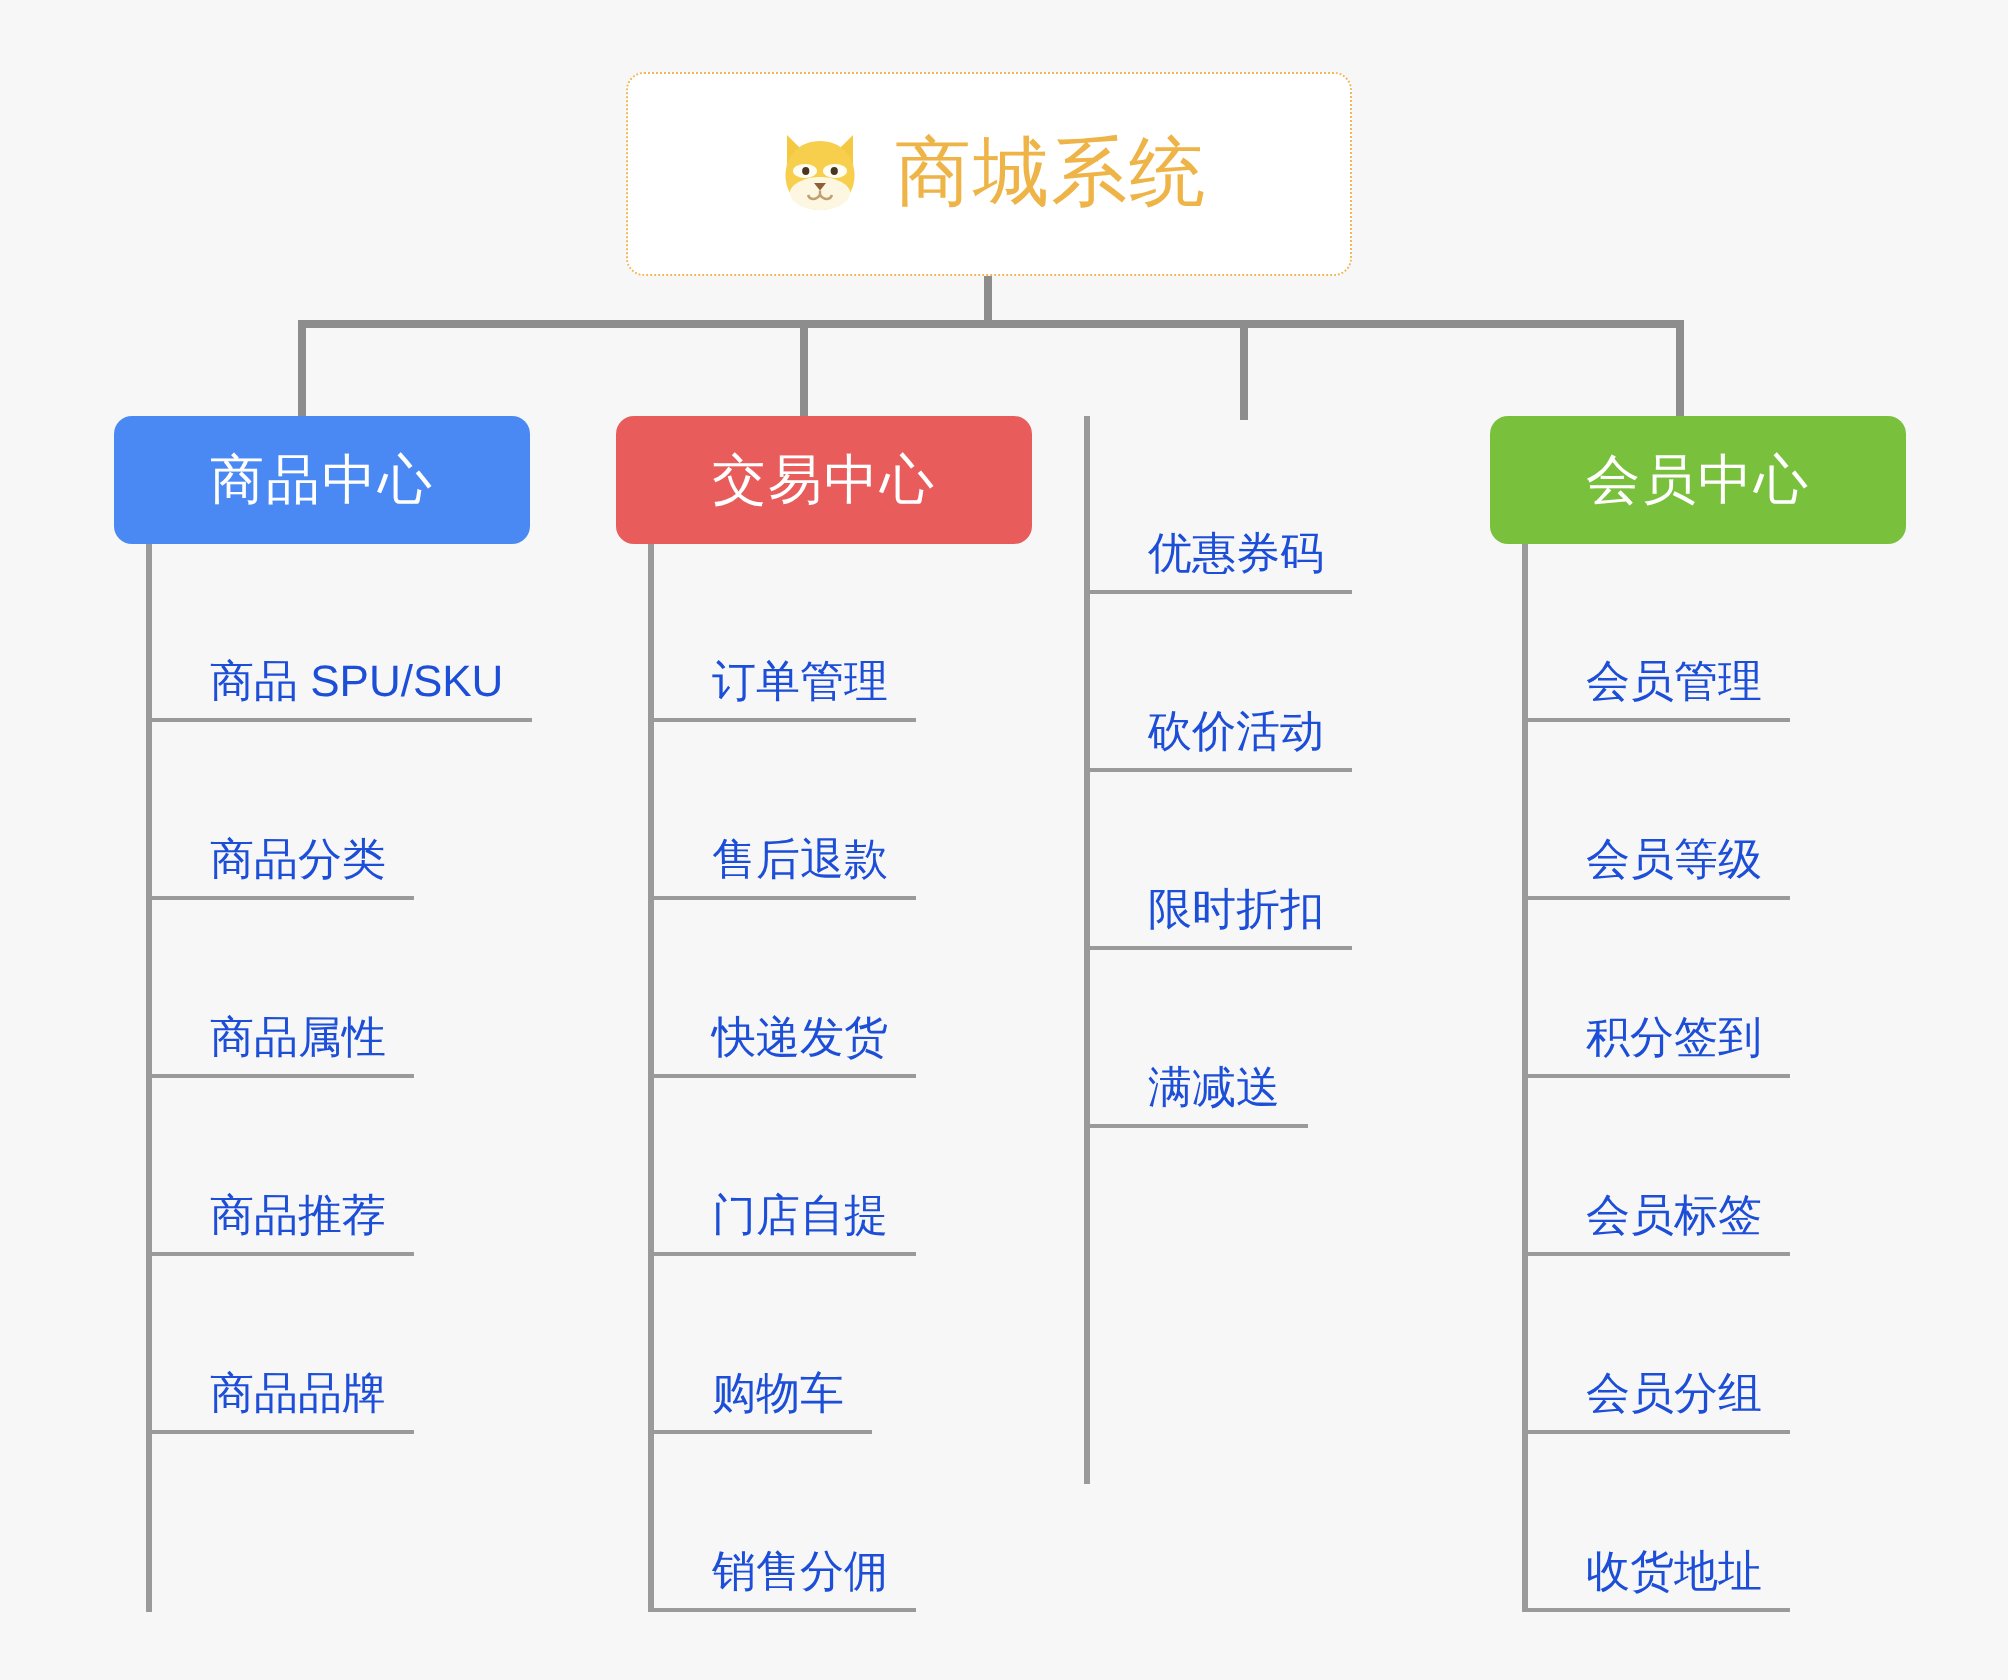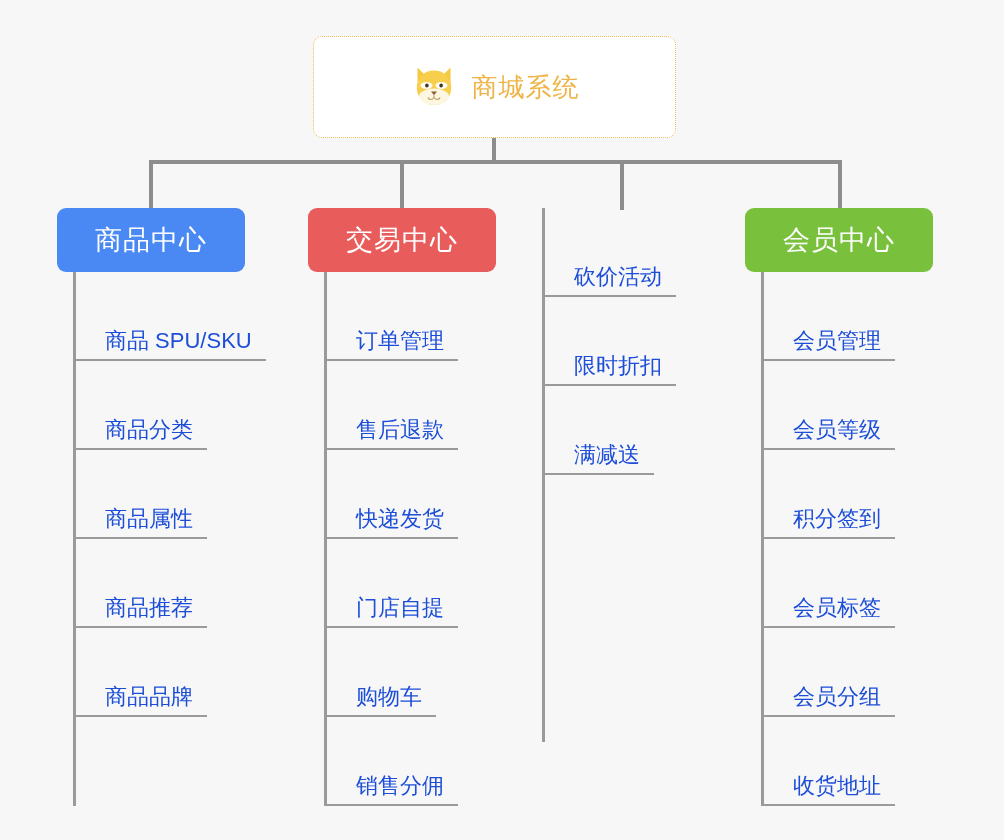--- a/index.html
+++ b/index.html
@@ -35,21 +35,21 @@
     justify-content: center;
     gap: 14px;
   }
   .root-icon {
     width: 48px;
     height: 48px;
     flex: 0 0 auto;
     display: block;
   }
   .root-title {
-    font-size: 26px;
+    font-size: 38px;
     color: #efb447;
     letter-spacing: 1px;
     line-height: 1;
     white-space: nowrap;
   }
 
   
   .conn {
     position: absolute;
     background: #8d8d8d;
@@ -57,21 +57,21 @@
   .conn-v { width: 4px; }
   .conn-h { height: 4px; }
 
   
   .column {
     position: absolute;
     top: 208px;
     width: 188px;
   }
   .col-header {
-    width: 188px;
+    width: 208px;
     height: 64px;
     box-sizing: border-box;
     border-radius: 9px;
     display: flex;
     align-items: center;
     justify-content: center;
     color: #ffffff;
     font-size: 27px;
     letter-spacing: 1px;
     white-space: nowrap;
@@ -189,20 +189,23 @@
       <div class="leaf">
           <div class="leaf-inner"><span class="leaf-label">销售分佣</span></div>
         </div>
     </div>
   </div>
 
   <div class="column" style="left:526px;">
     <div class="col-body">
       <div class="col-spine" style="height:534px;"></div>
       <div class="leaf">
+          <div class="leaf-inner"><span class="leaf-label">优惠券码</span></div>
+        </div>
+      <div class="leaf">
           <div class="leaf-inner"><span class="leaf-label">砍价活动</span></div>
         </div>
       <div class="leaf">
           <div class="leaf-inner"><span class="leaf-label">限时折扣</span></div>
         </div>
       <div class="leaf">
           <div class="leaf-inner"><span class="leaf-label">满减送</span></div>
         </div>
     </div>
   </div>

